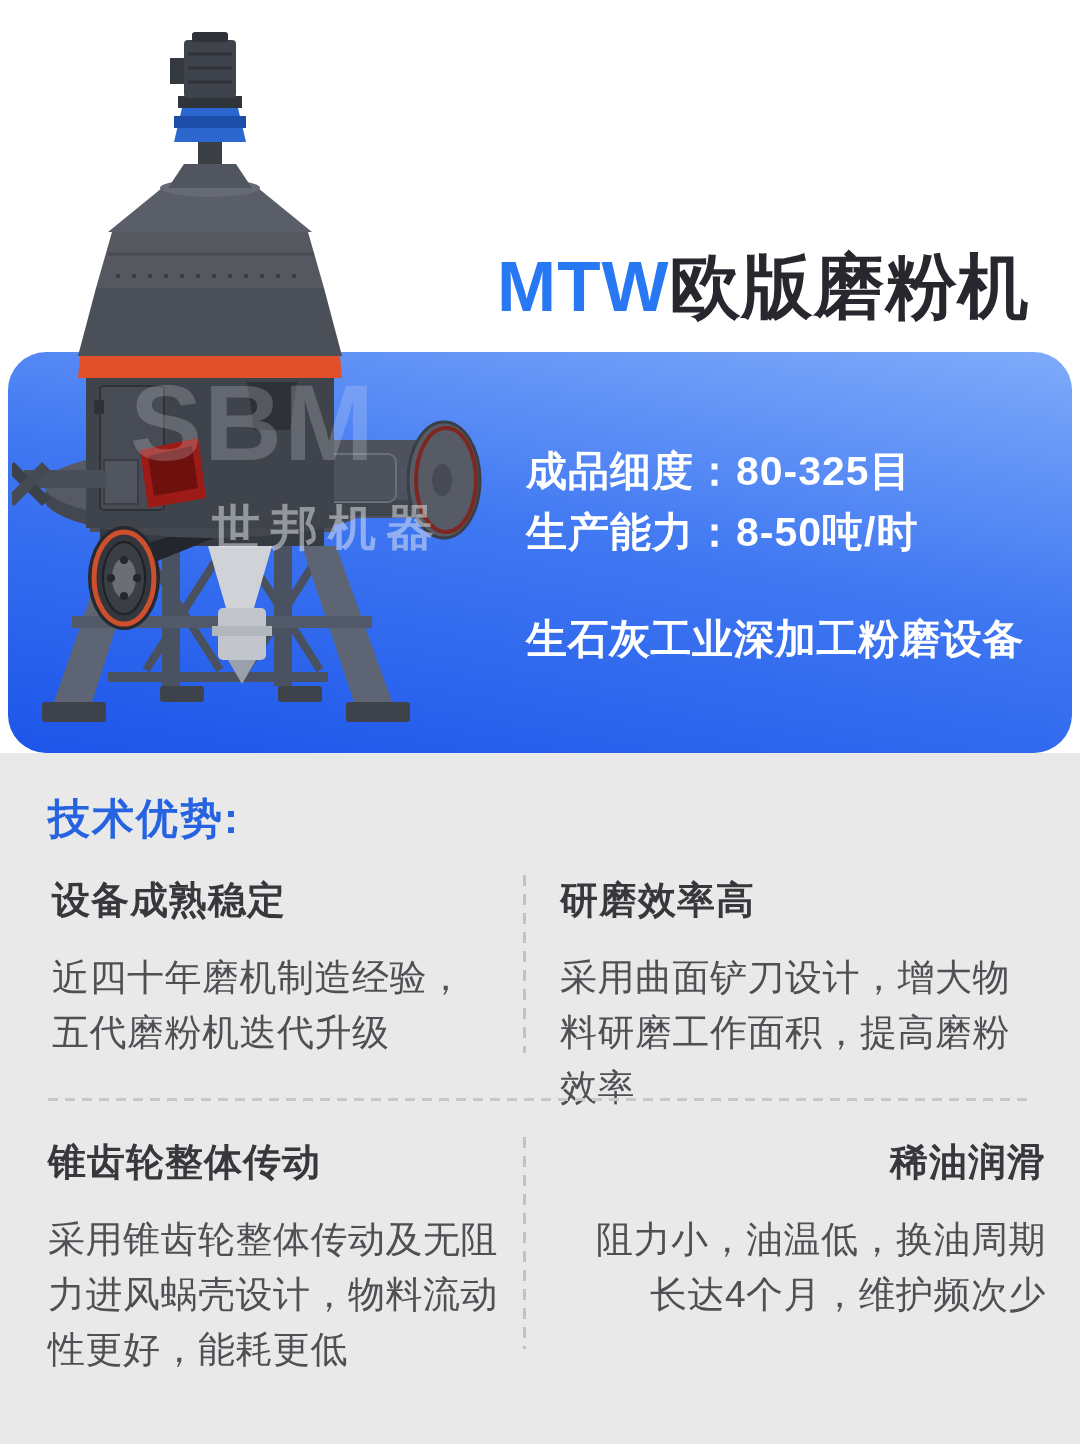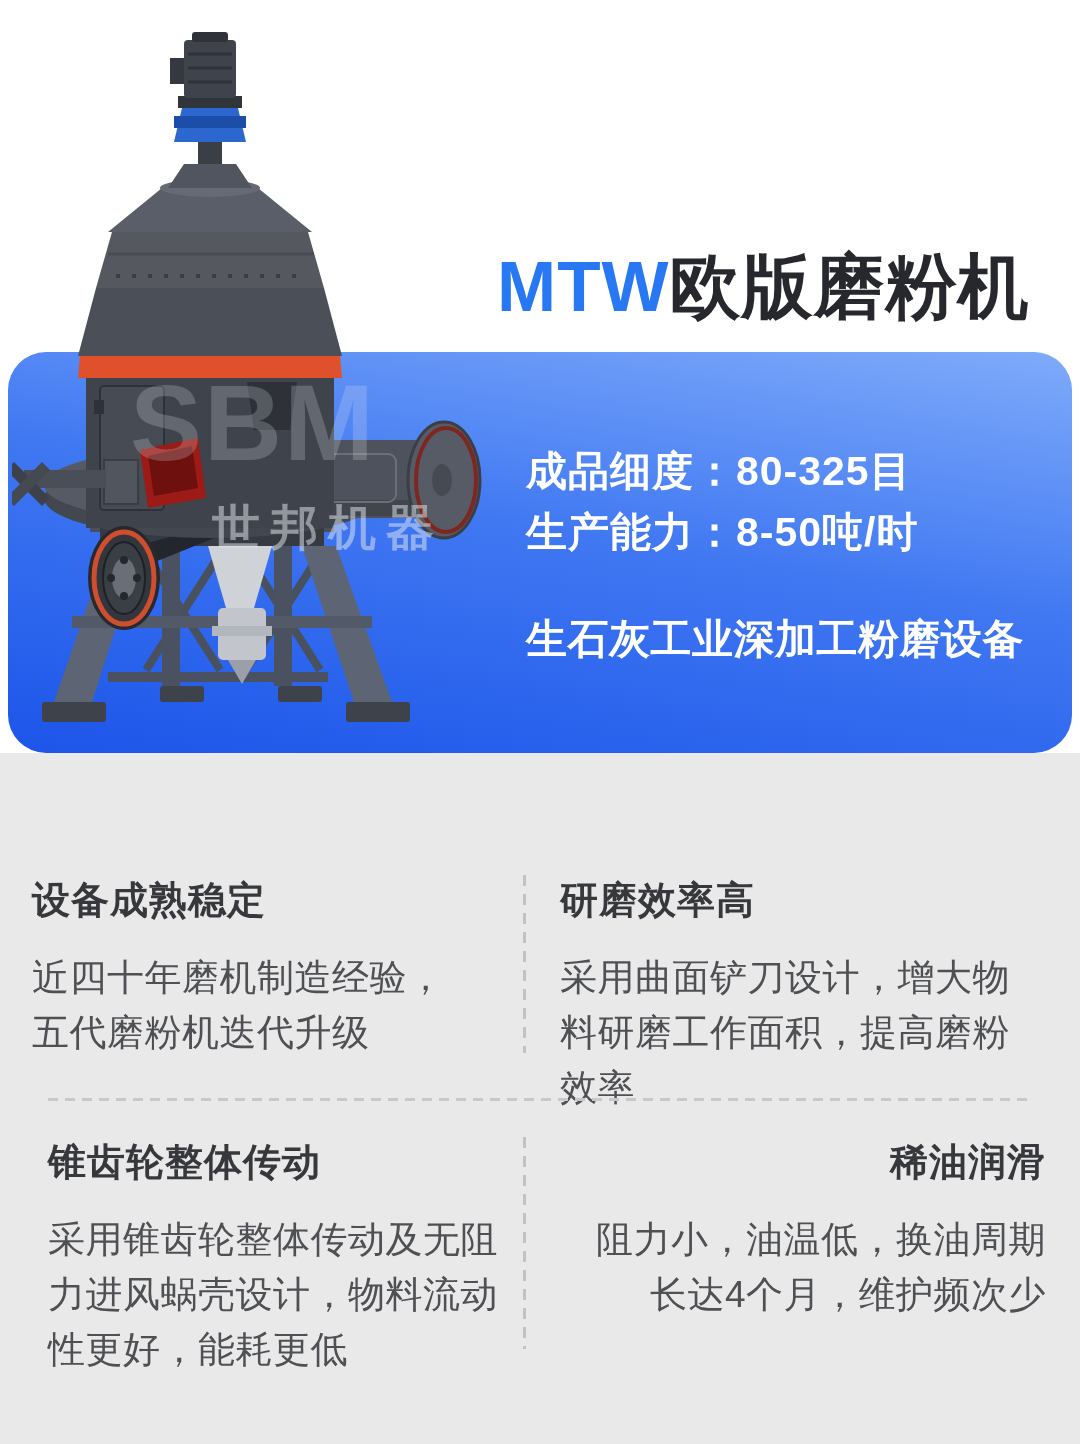--- a/index.html
+++ b/index.html
@@ -35,21 +35,21 @@
     position:absolute;left:0;top:753px;width:1080px;height:691px;
     background:#e9e9ea;
   }
   .tech-heading{
     position:absolute;left:48px;top:38px;margin:0;
     font-size:42px;font-weight:800;letter-spacing:2px;color:#2563e0;
   }
   .feature{position:absolute;}
   .feature h3{margin:0 0 27px 0;font-size:38px;line-height:46px;font-weight:700;color:#36383c;letter-spacing:1px;}
   .feature p{margin:0;font-size:37px;line-height:55px;color:#4e5053;letter-spacing:0.5px;}
-  .f1{left:32px;top:124px;width:432px;}
+  .f1{left:52px;top:124px;width:432px;}
   .f2{left:560px;top:124px;width:486px;}
   .f3{left:48px;top:386px;width:454px;}
   .f4{left:560px;top:386px;width:486px;text-align:right;}
   .vdiv{
     position:absolute;width:3px;
     background:repeating-linear-gradient(180deg,#c2c2c4 0 11px,rgba(0,0,0,0) 11px 19px);
   }
   .v1{left:523px;top:122px;height:178px;}
   .v2{left:523px;top:384px;height:212px;}
   .hdiv{
@@ -168,20 +168,21 @@
         <circle cx="99" cy="548" r="4" fill="#24272c"></circle>
         <circle cx="125" cy="548" r="4" fill="#24272c"></circle>
       </g>
 
       <text x="118" y="430" font-size="108" font-weight="900" letter-spacing="2" fill="rgba(226,232,242,0.22)">SBM</text>
       <text x="200" y="514" font-size="48" font-weight="700" letter-spacing="10" fill="rgba(230,234,240,0.5)">世邦机器</text>
     </svg>
   </div>
 
   <div class="tech-section">
+    <h2 class="tech-heading">技术优势:</h2>
 
     <div class="feature f1">
       <h3>设备成熟稳定</h3>
       <p>近四十年磨机制造经验，五代磨粉机迭代升级</p>
     </div>
 
     <div class="feature f2">
       <h3>研磨效率高</h3>
       <p>采用曲面铲刀设计，增大物料研磨工作面积，提高磨粉效率</p>
     </div>

